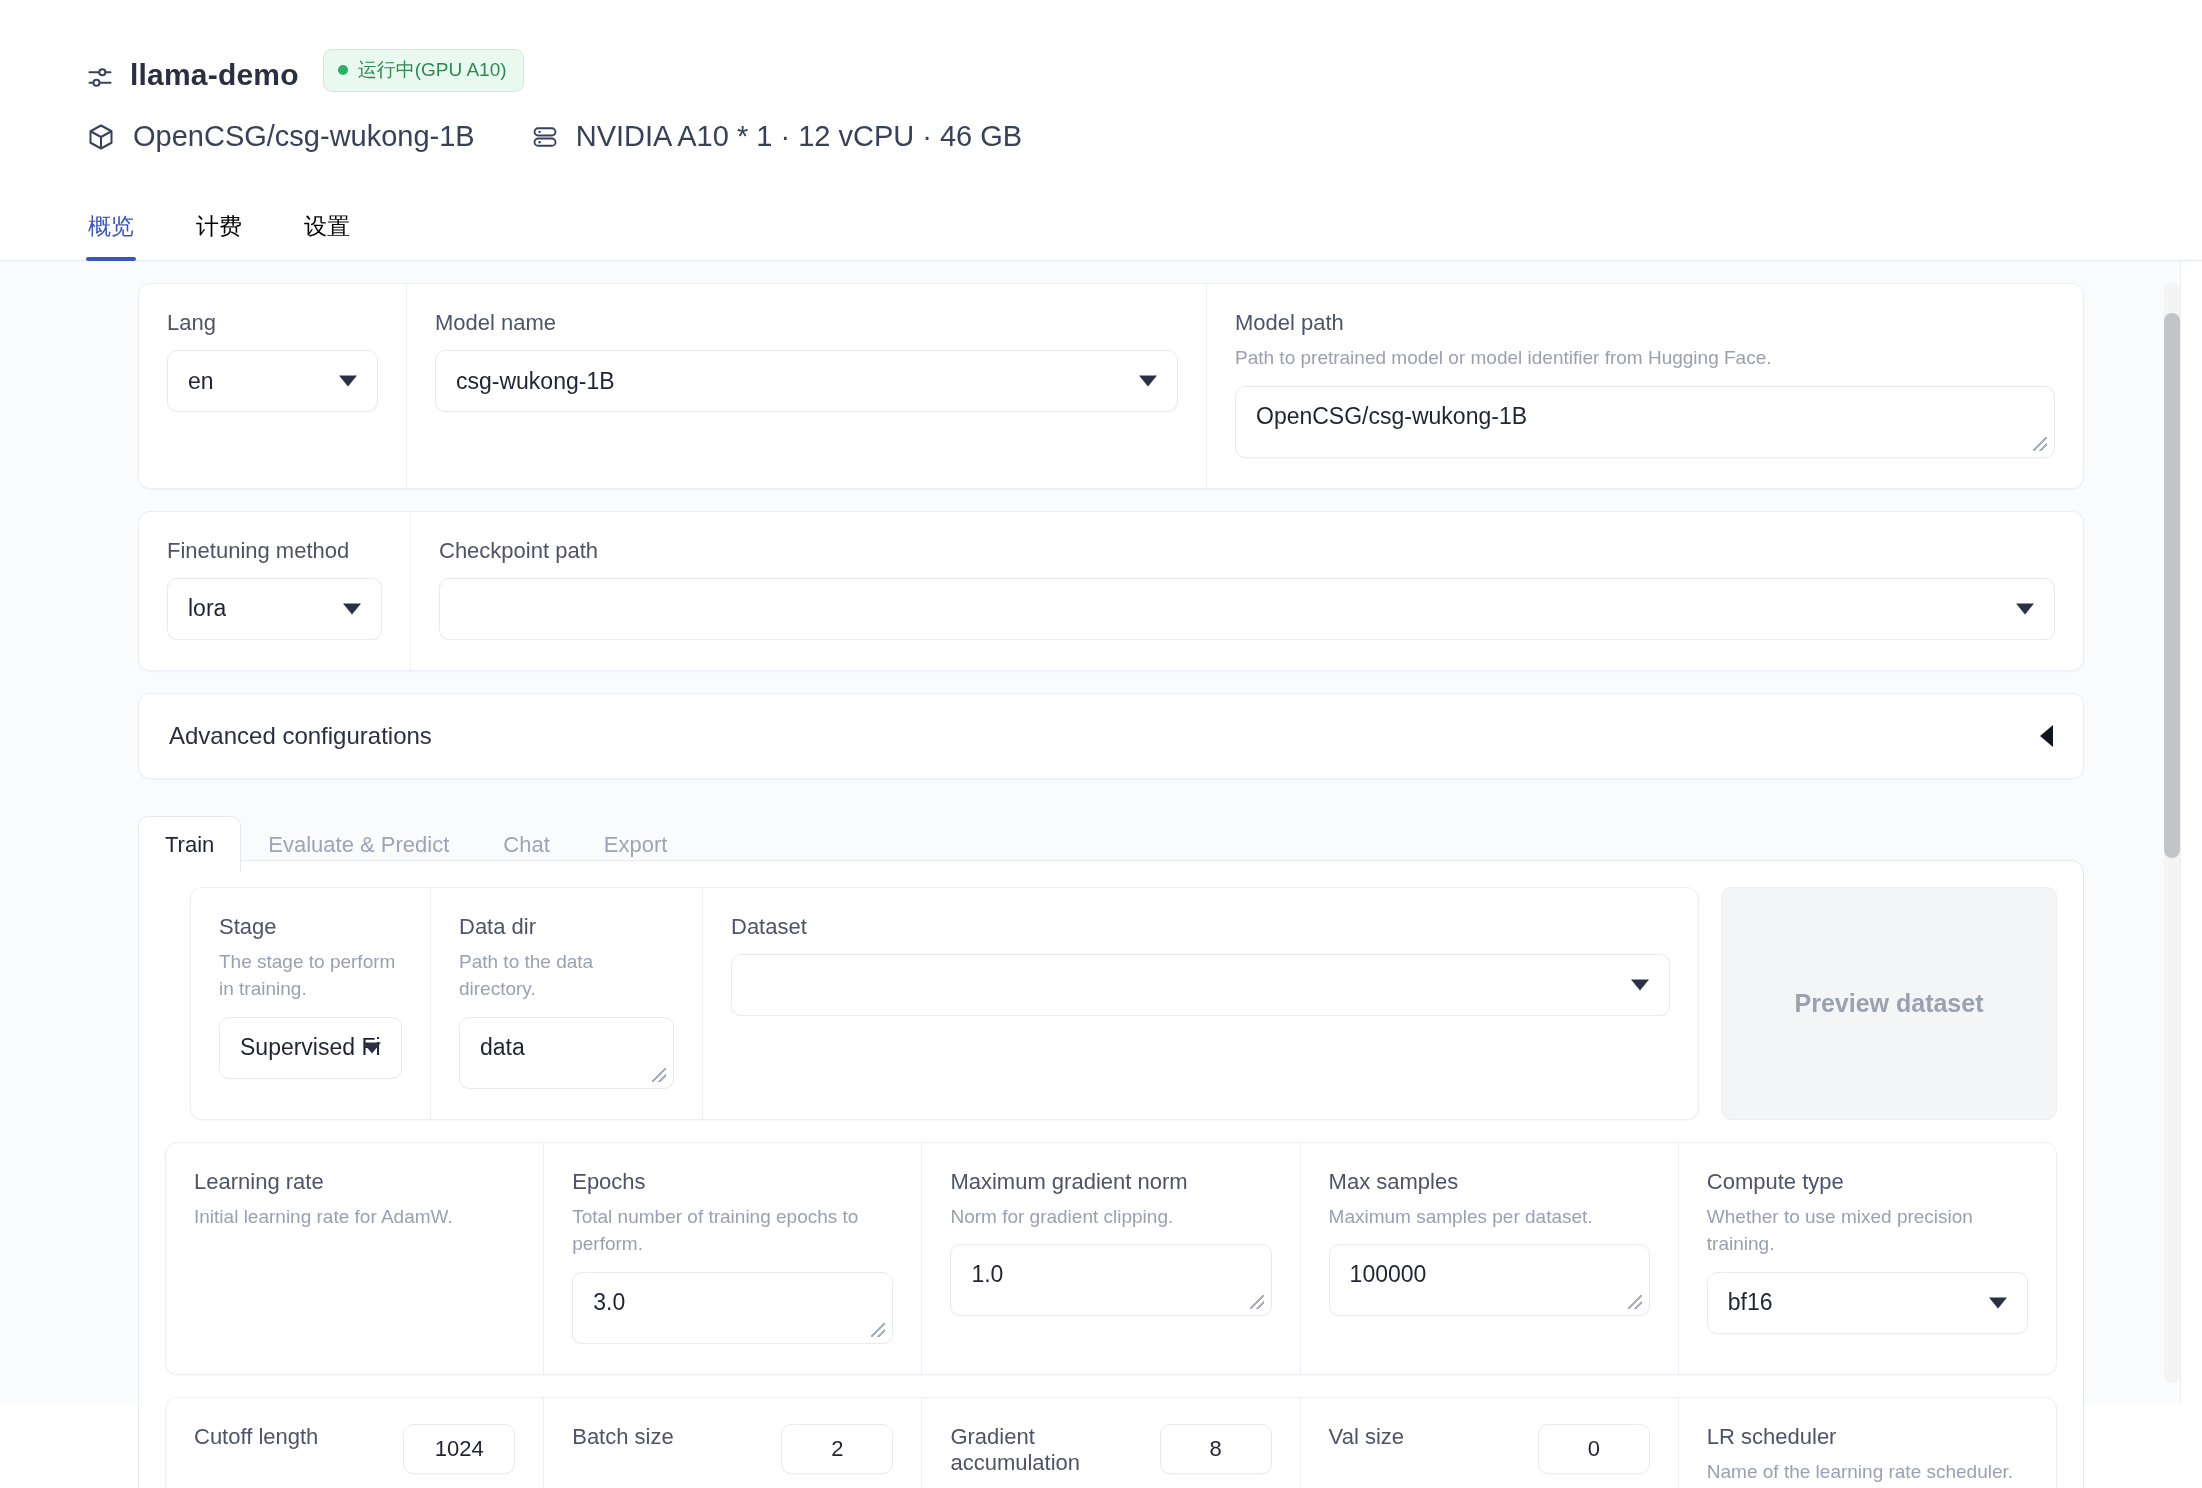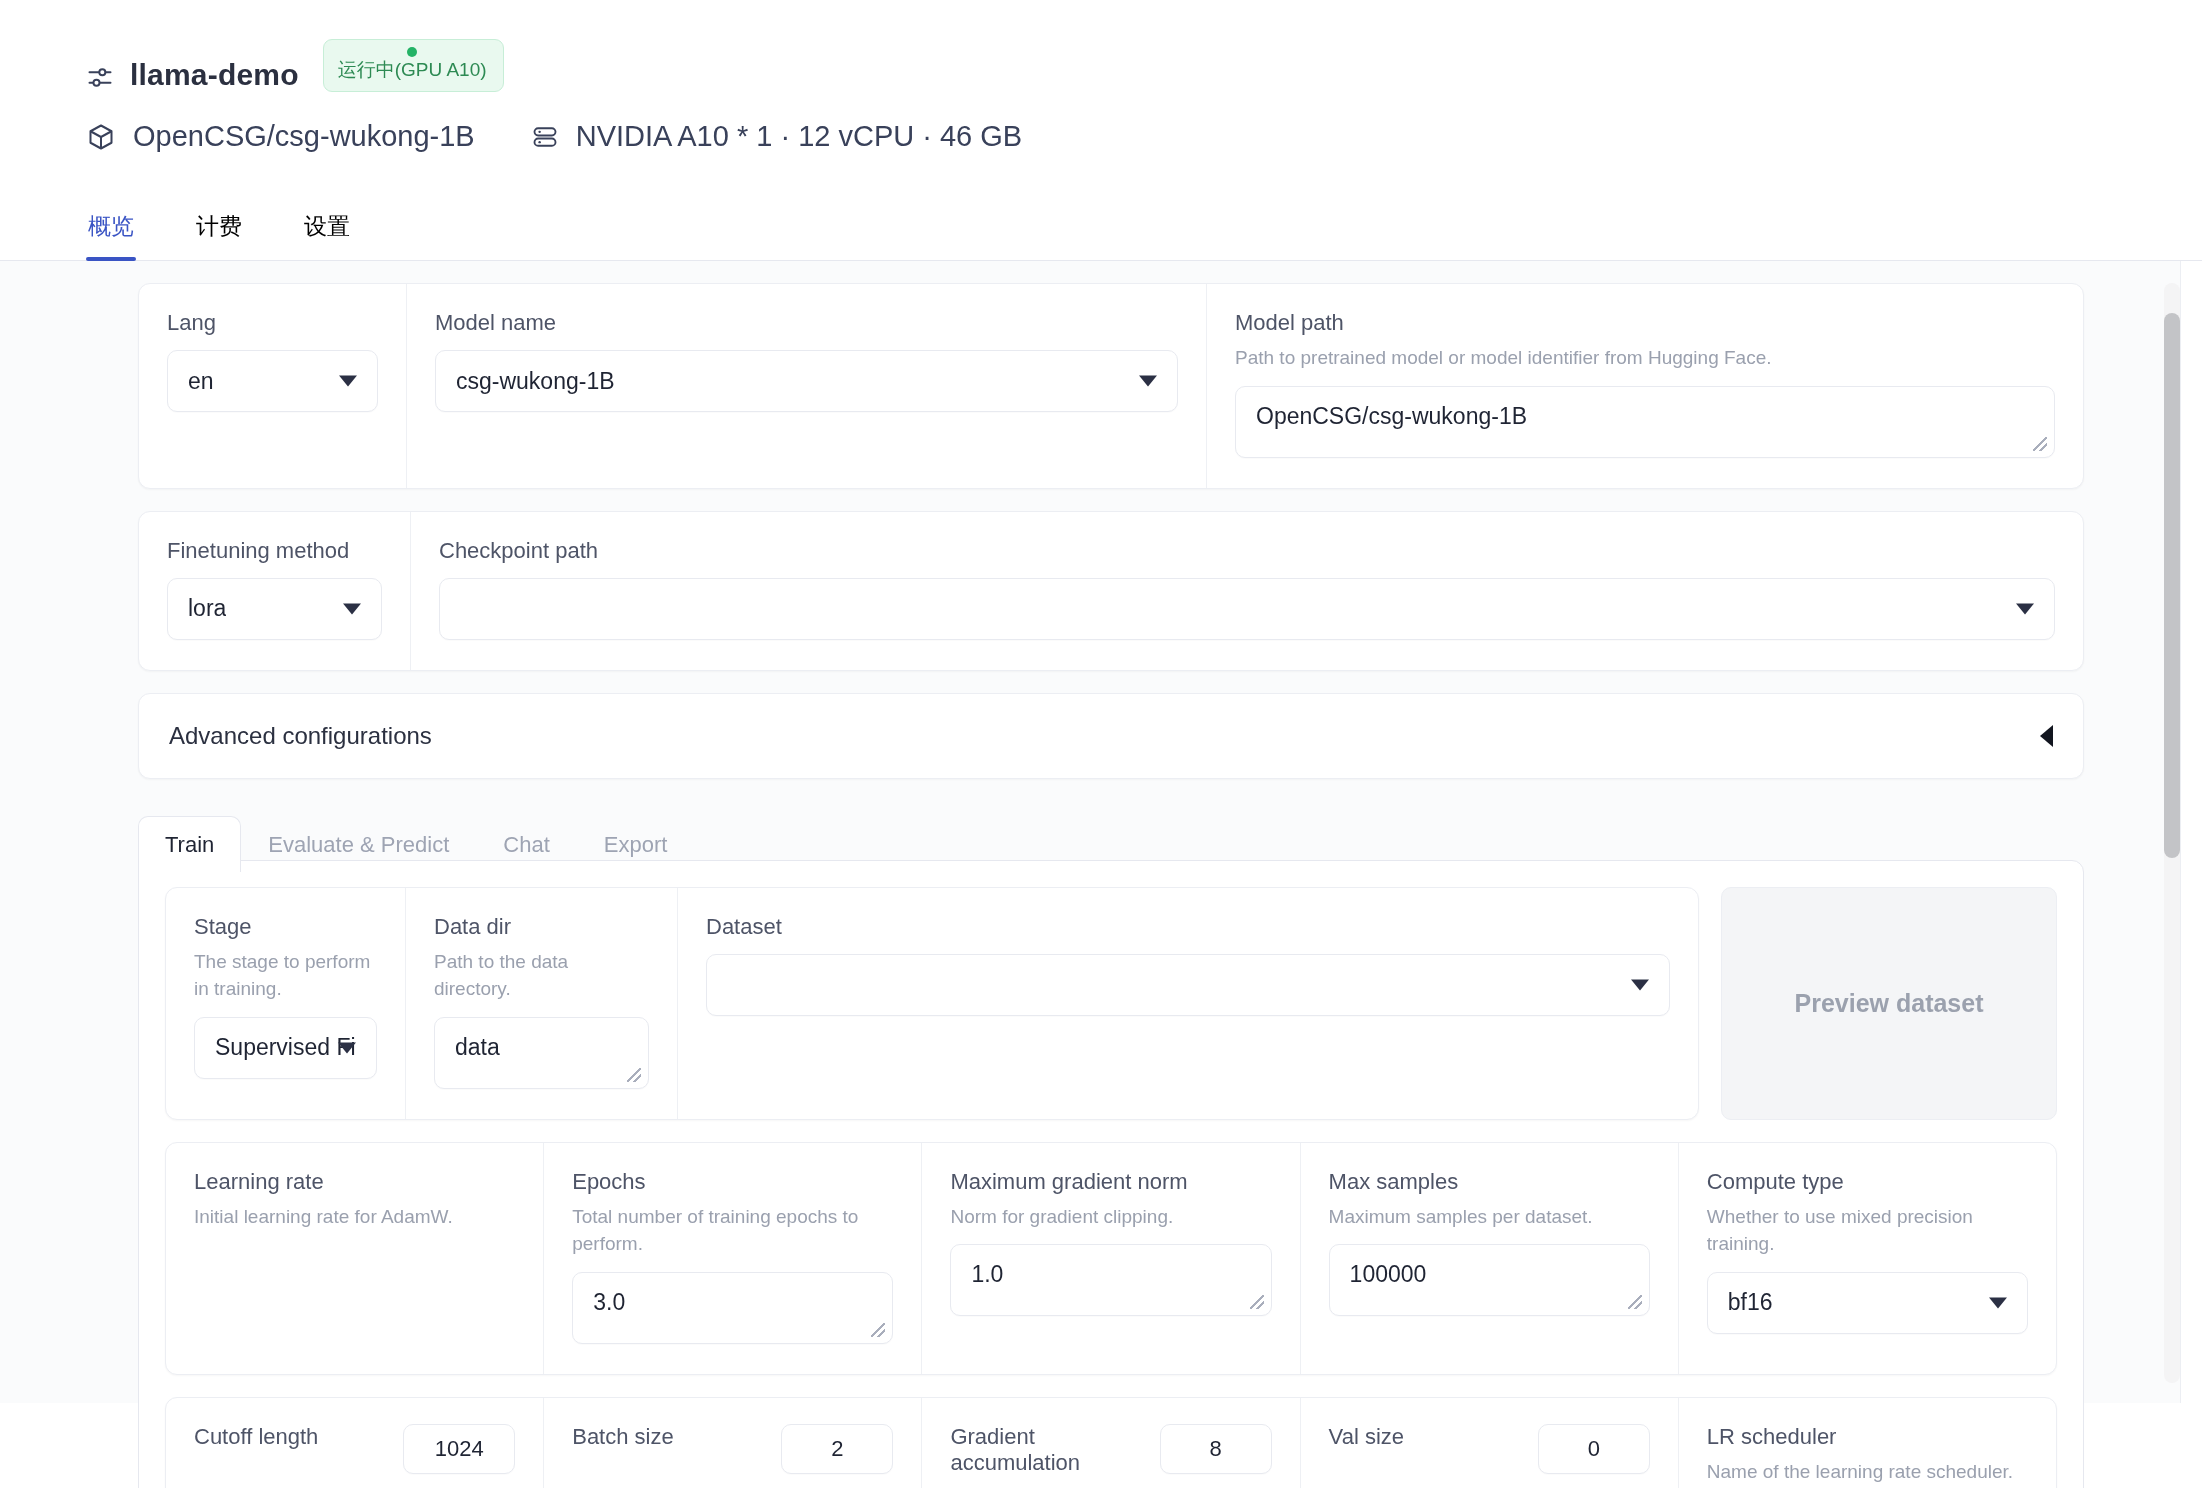--- a/index.html
+++ b/index.html
@@ -14,25 +14,24 @@
   .app-header {
     padding: 46px 0 0 86px;
     background: #ffffff;
   }
   .hdr-row1 { display: flex; align-items: flex-end; gap: 16px; height: 46px; }
   .hdr-icon { display:flex; align-items:center; justify-content:center; color:#39415a; }
   .ws-title {
     font-size: 30px; font-weight: 700; color: #2b3040; letter-spacing: .2px;
   }
   .status-pill {
-    display: inline-flex; align-items: center; 
+    display: inline-flex; align-items: center; gap: 10px;
     background: #e9f9ef; border: 1px solid #c7eed7;
     border-radius: 9px; padding: 7px 16px 8px 14px;
     margin-left: 8px;
-    flex-direction: column;
   }
   .status-dot { width: 10px; height: 10px; border-radius: 50%; background: #24b366; }
   .status-text { font-size: 19px; color: #2d8a53; font-weight: 400; }
 
   .hdr-row2 { display: flex; align-items: center; gap: 56px; margin-top: 28px; }
   .hdr-item { display: flex; align-items: center; gap: 17px; }
   .hdr-item-text { font-size: 29px; color: #39415a; font-weight: 400; }
 
   
   .tabbar-wrap {
@@ -296,21 +295,21 @@
       <div class="inner-tabs">
         <button class="itab active">Train</button>
         <button class="itab">Evaluate &amp; Predict</button>
         <button class="itab">Chat</button>
         <button class="itab">Export</button>
       </div>
 
       <div class="inner-panel">
         <div style="padding: 26px 26px 0 26px;">
 
-          <div style="display:flex; gap:22px; align-items:stretch;">
+          <div style="display:flex; gap:22px; align-items:stretch;margin-left:25px;">
             <div class="group" style="flex:1; margin:0;">
               <div class="cell" style="max-width:240px">
                 <span class="lbl">Stage</span>
                 <span class="hint">The stage to perform in training.</span>
                 <div class="ctrl sel">
                   <span class="val">Supervised Fine-Tuning</span>
                   <span class="caret"></span>
                 </div>
               </div>
               <div class="cell" style="max-width:272px">

